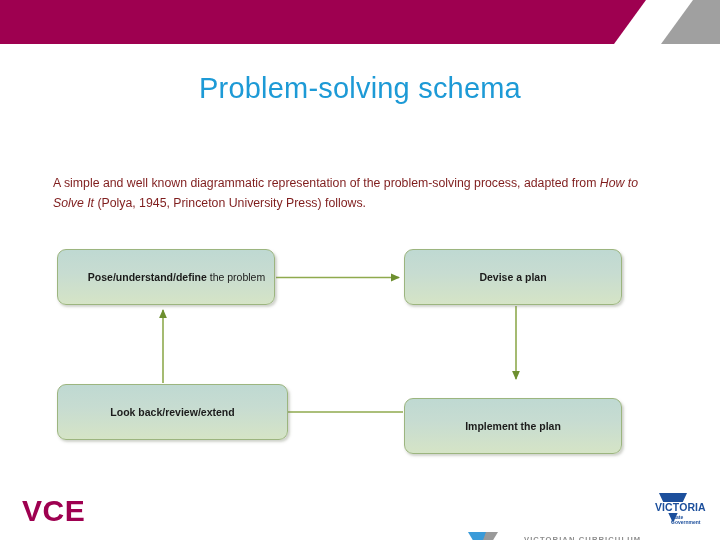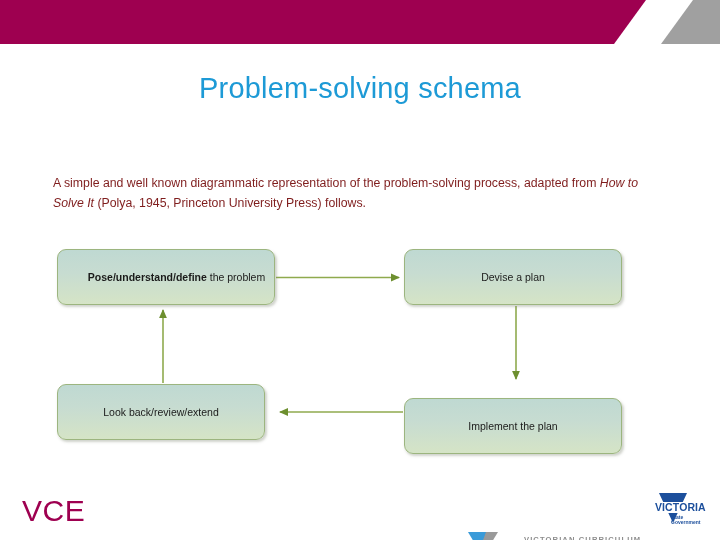--- a/index.html
+++ b/index.html
@@ -72,34 +72,34 @@
     justify-content: center;
     text-align: center;
     font-size: 10.5px;
     color: #1b1b1b;
     font-family: "Liberation Sans", sans-serif;
     box-sizing: border-box;
     pointer-events: auto;
   }
   .flow-box .lead { font-weight: bold; }
   .flow-box .tail { font-weight: normal; }
-  .flow-box.bold-all { font-weight: normal; }
+  .flow-box.bold-all { font-weight: bold; }
 
   #box-pose      { left: 57px;  top: 249px; width: 218px; height: 56px; padding-left: 21px; }
   #box-devise    { left: 404px; top: 249px; width: 218px; height: 56px; }
-  #box-lookback  { left: 57px;  top: 384px; width: 208px; height: 56px; }
+  #box-lookback  { left: 57px;  top: 384px; width: 231px; height: 56px; }
   #box-implement { left: 404px; top: 384px; width: 218px; height: 56px; margin-top: 14px; }
 
   
   #vce-logo {
     position: absolute;
     left: 22px;
     top: 494px;
     font-size: 30px;
-    font-weight: normal;
+    font-weight: bold;
     color: #9e0050;
     letter-spacing: 0.5px;
     font-family: "Liberation Sans", sans-serif;
   }
 
   #vcaa-logo {
     position: absolute;
     left: 468px;
     top: 494px;
     display: flex;

